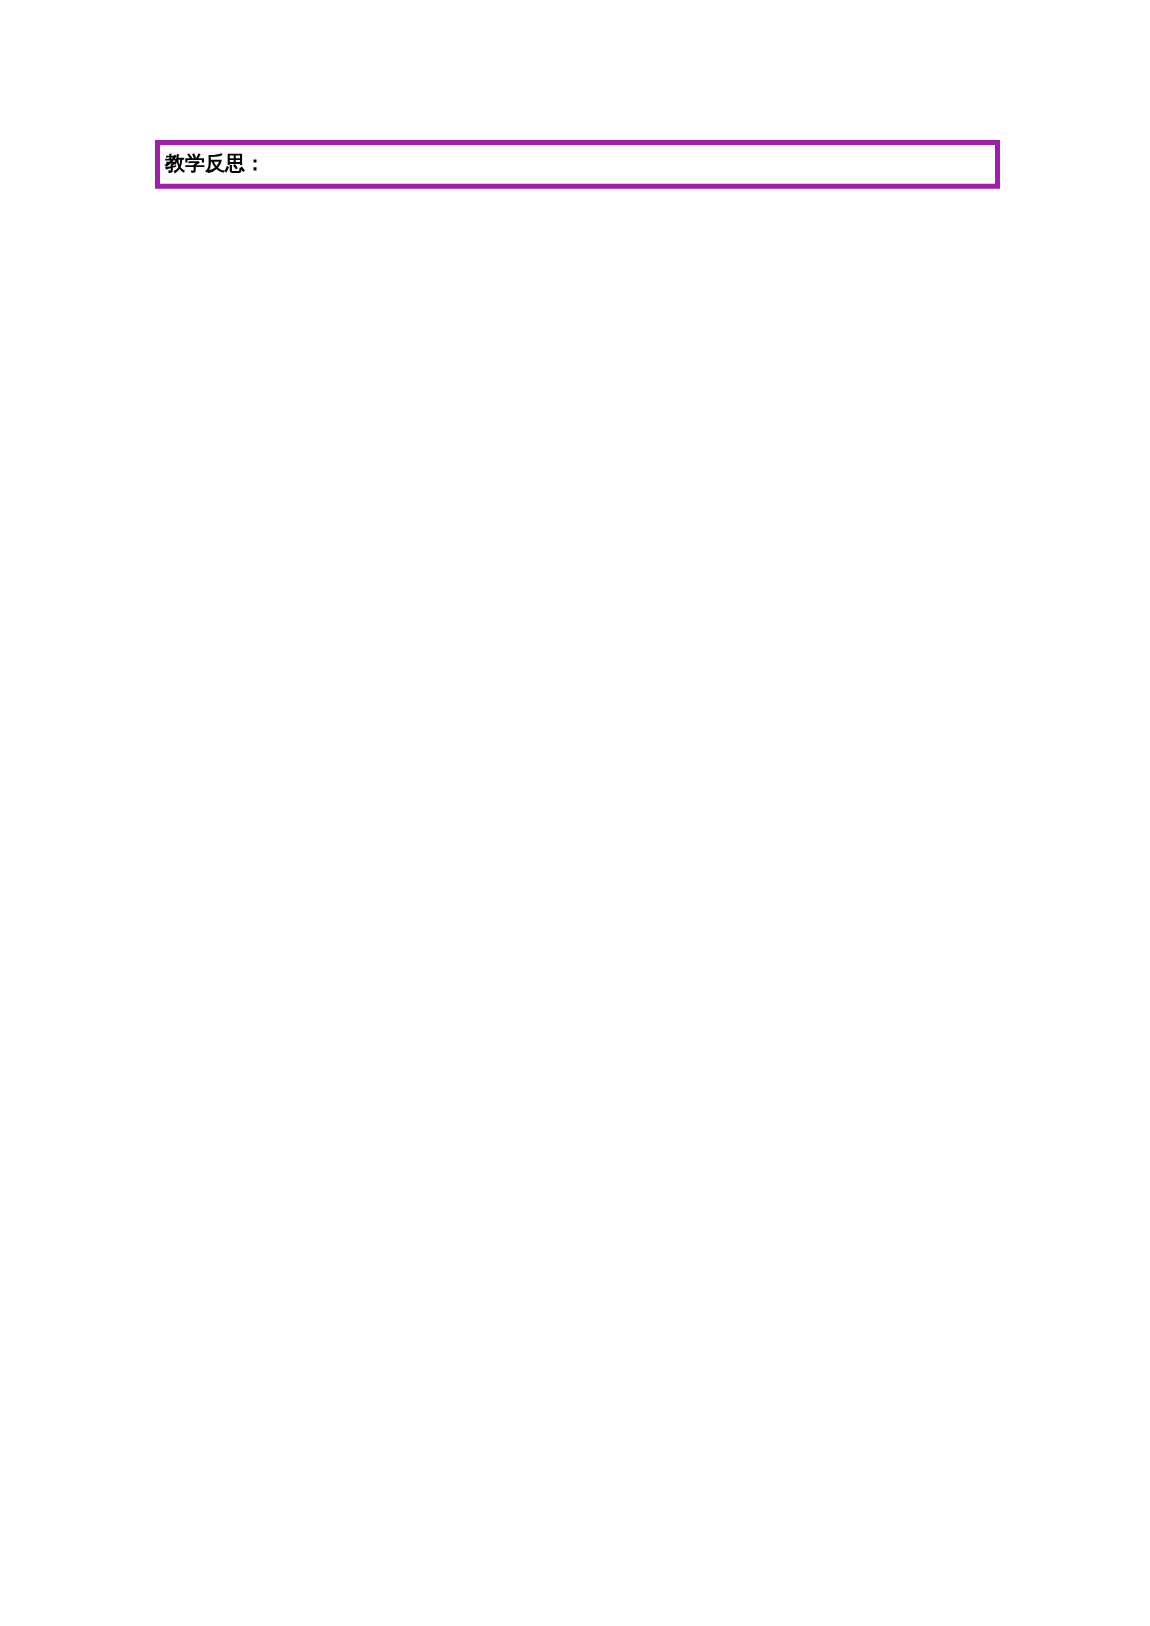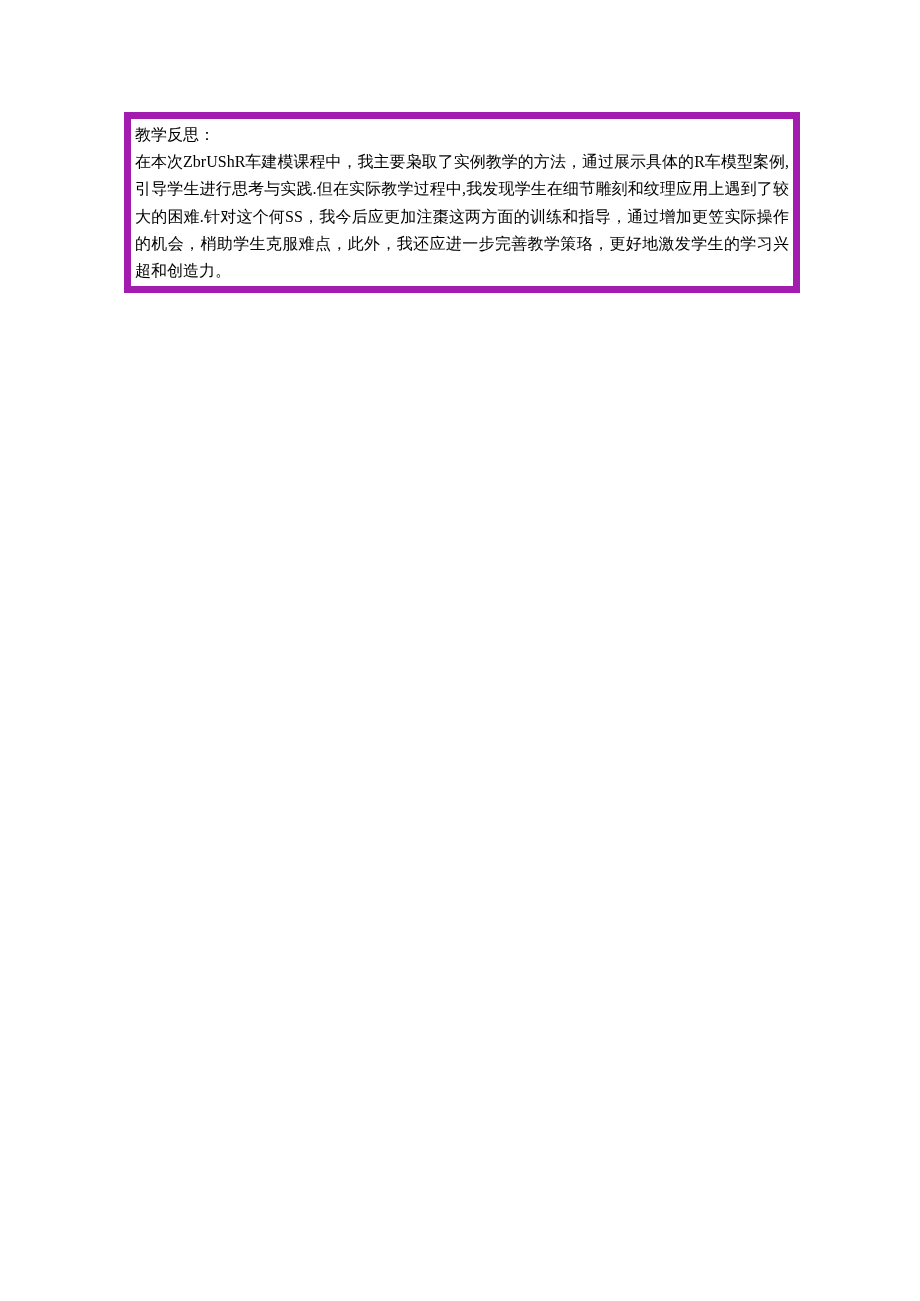--- a/index.html
+++ b/index.html
@@ -13,35 +13,35 @@
     background: #ffffff;
     font-family: "SimSun", "宋体", serif;
     font-size: 16px;
     color: #000000;
     line-height: 1.7;
   }
   .page {
     padding: 112px 120px 0 124px;
   }
   .content-box {
-    border: 7px solid #a21caf;
+    border: 4px solid #a21caf;
     padding: 2px 4px 2px 4px;
     width: 100%;
+    font-weight: bold;
   }
   .heading {
     text-align: left;
     margin-bottom: 0;
   }
   .body-text {
     text-align: justify;
     text-justify: inter-ideograph;
     word-break: break-all;
   }
 </style>
 </head>
 <body>
 
 <div class="page">
   <div class="content-box">
     <div class="heading">教学反思：</div>
-    <div class="body-text">在本次ZbrUShR车建模课程中，我主要枭取了实例教学的方法，通过展示具体的R车模型案例,引导学生进行思考与实践.但在实际教学过程中,我发现学生在细节雕刻和纹理应用上遇到了较大的困难.针对这个何SS，我今后应更加注棗这两方面的训练和指导，通过增加更笠实际操作的机会，梢助学生克服难点，此外，我还应进一步完善教学策珞，更好地激发学生的学习兴超和创造力。</div>
   </div>
 </div>
 
 </body></html>

